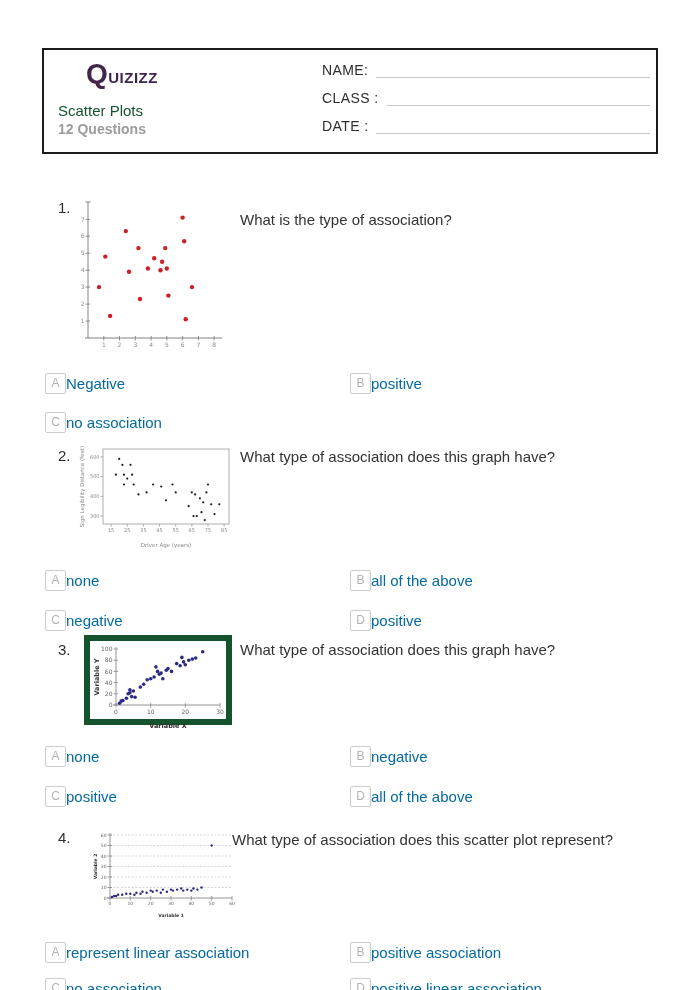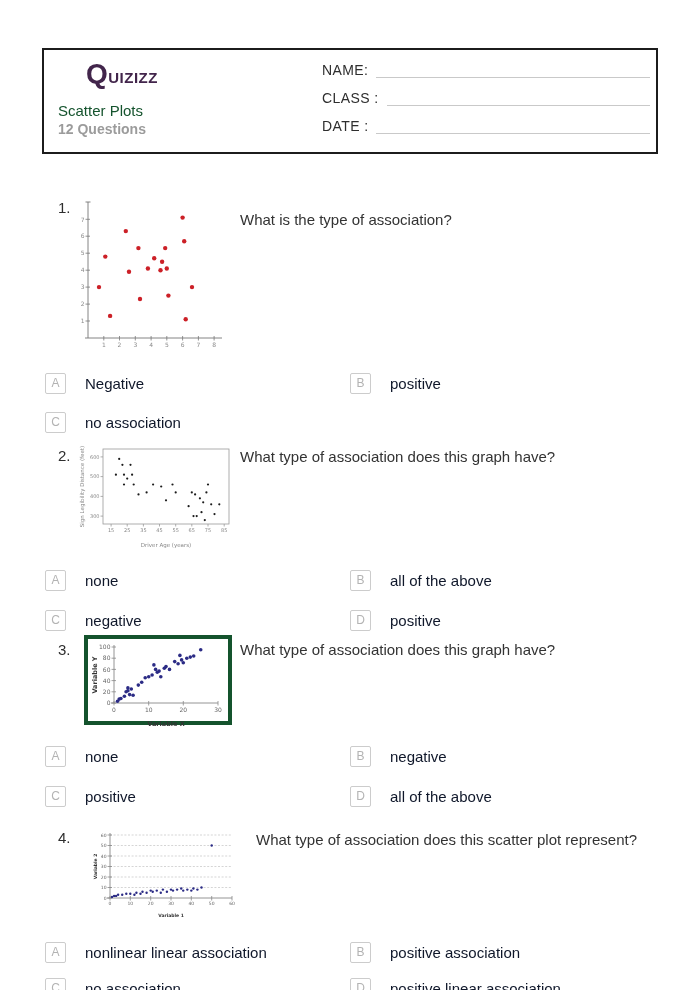--- a/index.html
+++ b/index.html
@@ -14,28 +14,28 @@
   .quiz-title { position:absolute; left:14px; top:52px; font-size:15px; color:#14532d; }
   .quiz-meta  { position:absolute; left:14px; top:71px; font-size:14px; color:#9b9b9b;font-weight:bold; }
   .hfield { position:absolute; left:278px; width:328px; height:20px;
             display:flex; align-items:flex-end; }
   .hfield .flabel { font-size:14px; color:#2e2e2e; letter-spacing:0.4px; white-space:nowrap; }
   .hfield .fline  { flex:1; border-bottom:1px solid #c9c9c9; margin-left:8px; height:16px; }
 
   .qnum  { position:absolute; font-size:15px; color:#2e2e2e; }
   .qtext { position:absolute; font-size:15px; color:#333; white-space:nowrap; }
   .chart { position:absolute; background:#fff; }
-  .chart-frame { position:absolute; border:4px solid #14532d; background:#fff; }
+  .chart-frame { position:absolute; border:6px solid #14532d; background:#fff; }
   svg { font-family:"DejaVu Sans", sans-serif; display:block; }
 
   .opt { position:absolute; display:flex; align-items:center; }
   .opt-box { width:21px; height:21px; border:1px solid #cccccc; border-radius:2px;
              color:#b3b3b3; font-size:12px; line-height:19px; text-align:center;
              flex:0 0 21px; background:#fff; }
-  .opt-text { font-size:15px; color:#0f172a; margin-left:19px; white-space:nowrap; }
+  .opt-text { font-size:15px; color:#0369a1; white-space:nowrap; }
 </style>
 </head>
 <body>
 
 <div id="page">
 
   <div class="header-box">
     <div class="logo">Quizizz</div>
     <div class="quiz-title">Scatter Plots</div>
     <div class="quiz-meta">12 Questions</div>
@@ -341,24 +341,24 @@
       <circle cx="87.1" cy="59.6" r="1.2" fill="#2b2b85"></circle>
       <circle cx="91.2" cy="58.5" r="1.2" fill="#2b2b85"></circle>
       <circle cx="93.2" cy="60.6" r="1.2" fill="#2b2b85"></circle>
       <circle cx="97.3" cy="59.6" r="1.2" fill="#2b2b85"></circle>
       <circle cx="101.3" cy="60.6" r="1.2" fill="#2b2b85"></circle>
       <circle cx="103.4" cy="58.5" r="1.2" fill="#2b2b85"></circle>
       <circle cx="107.4" cy="59.6" r="1.2" fill="#2b2b85"></circle>
       <circle cx="111.5" cy="57.5" r="1.2" fill="#2b2b85"></circle>
       <circle cx="121.7" cy="15.5" r="1.2" fill="#2b2b85"></circle>
     </svg>
-  <div class="qtext" style="left:256px;top:831px">What type of association does this scatter plot represent?</div>
+  <div class="qtext" style="left:232px;top:831px">What type of association does this scatter plot represent?</div>
   <div class="opt" style="left:45px;top:942px">
     <div class="opt-box">A</div>
-    <div class="opt-text">nonlinear linear association</div>
+    <div class="opt-text">represent linear association</div>
   </div>
   <div class="opt" style="left:350px;top:942px">
     <div class="opt-box">B</div>
     <div class="opt-text">positive association</div>
   </div>
   <div class="opt" style="left:45px;top:978px">
     <div class="opt-box">C</div>
     <div class="opt-text">no association</div>
   </div>
   <div class="opt" style="left:350px;top:978px">

